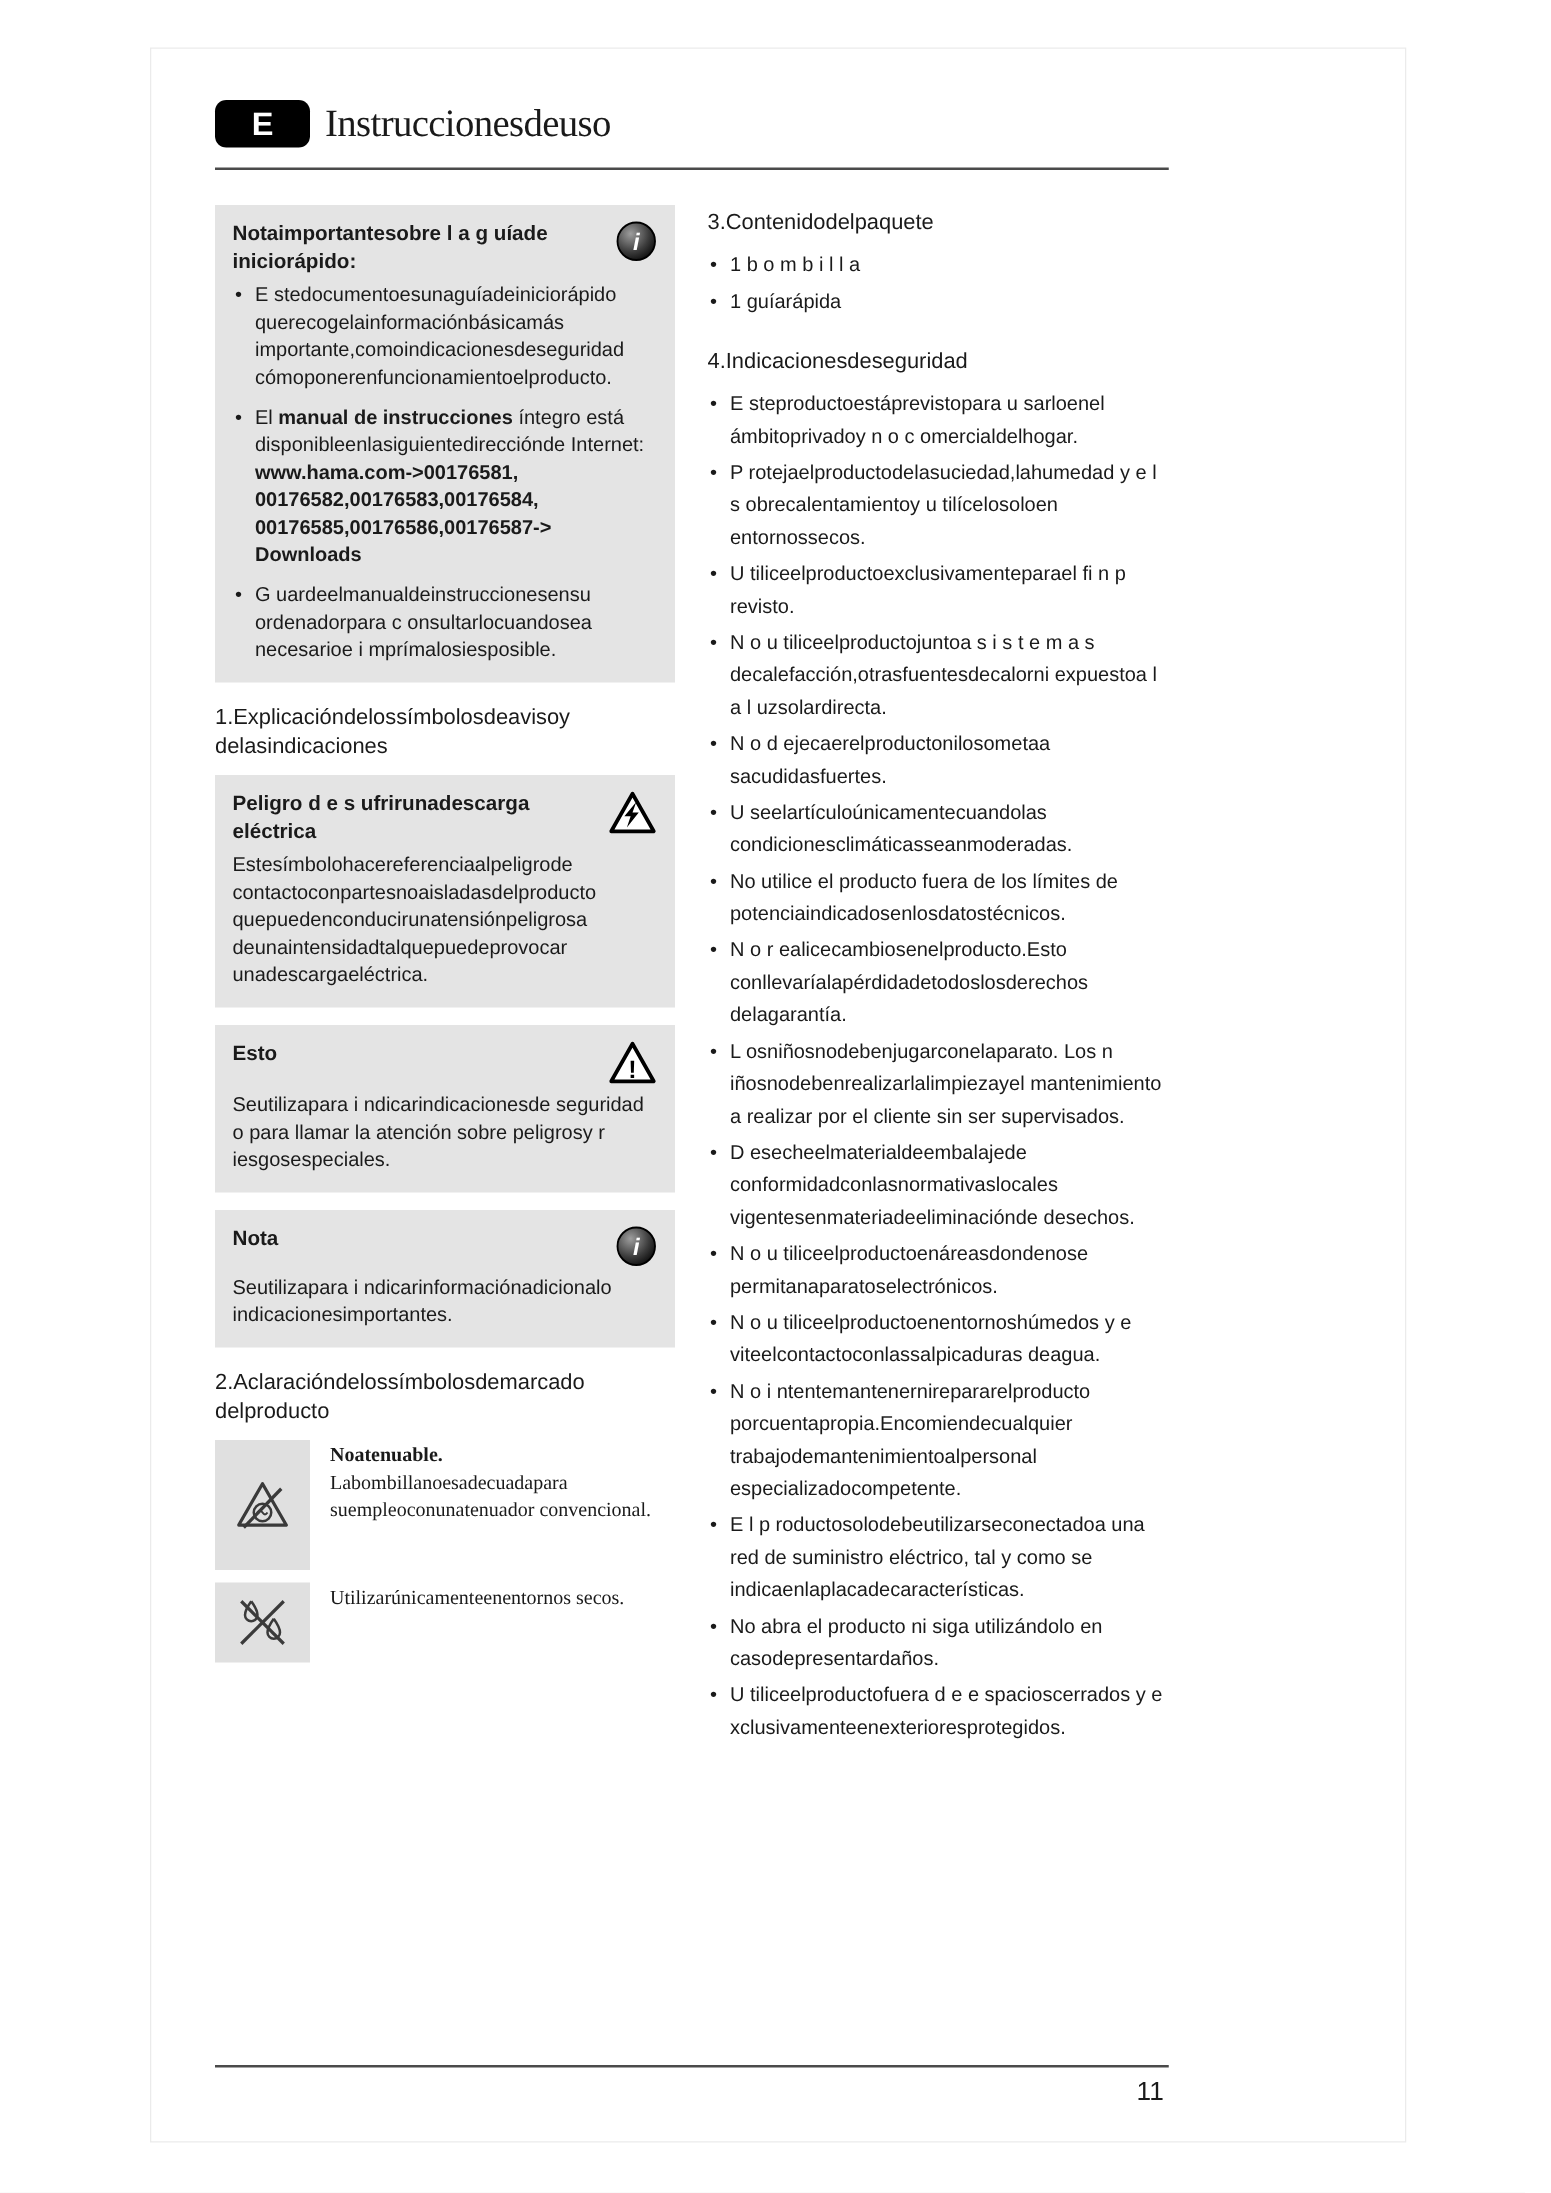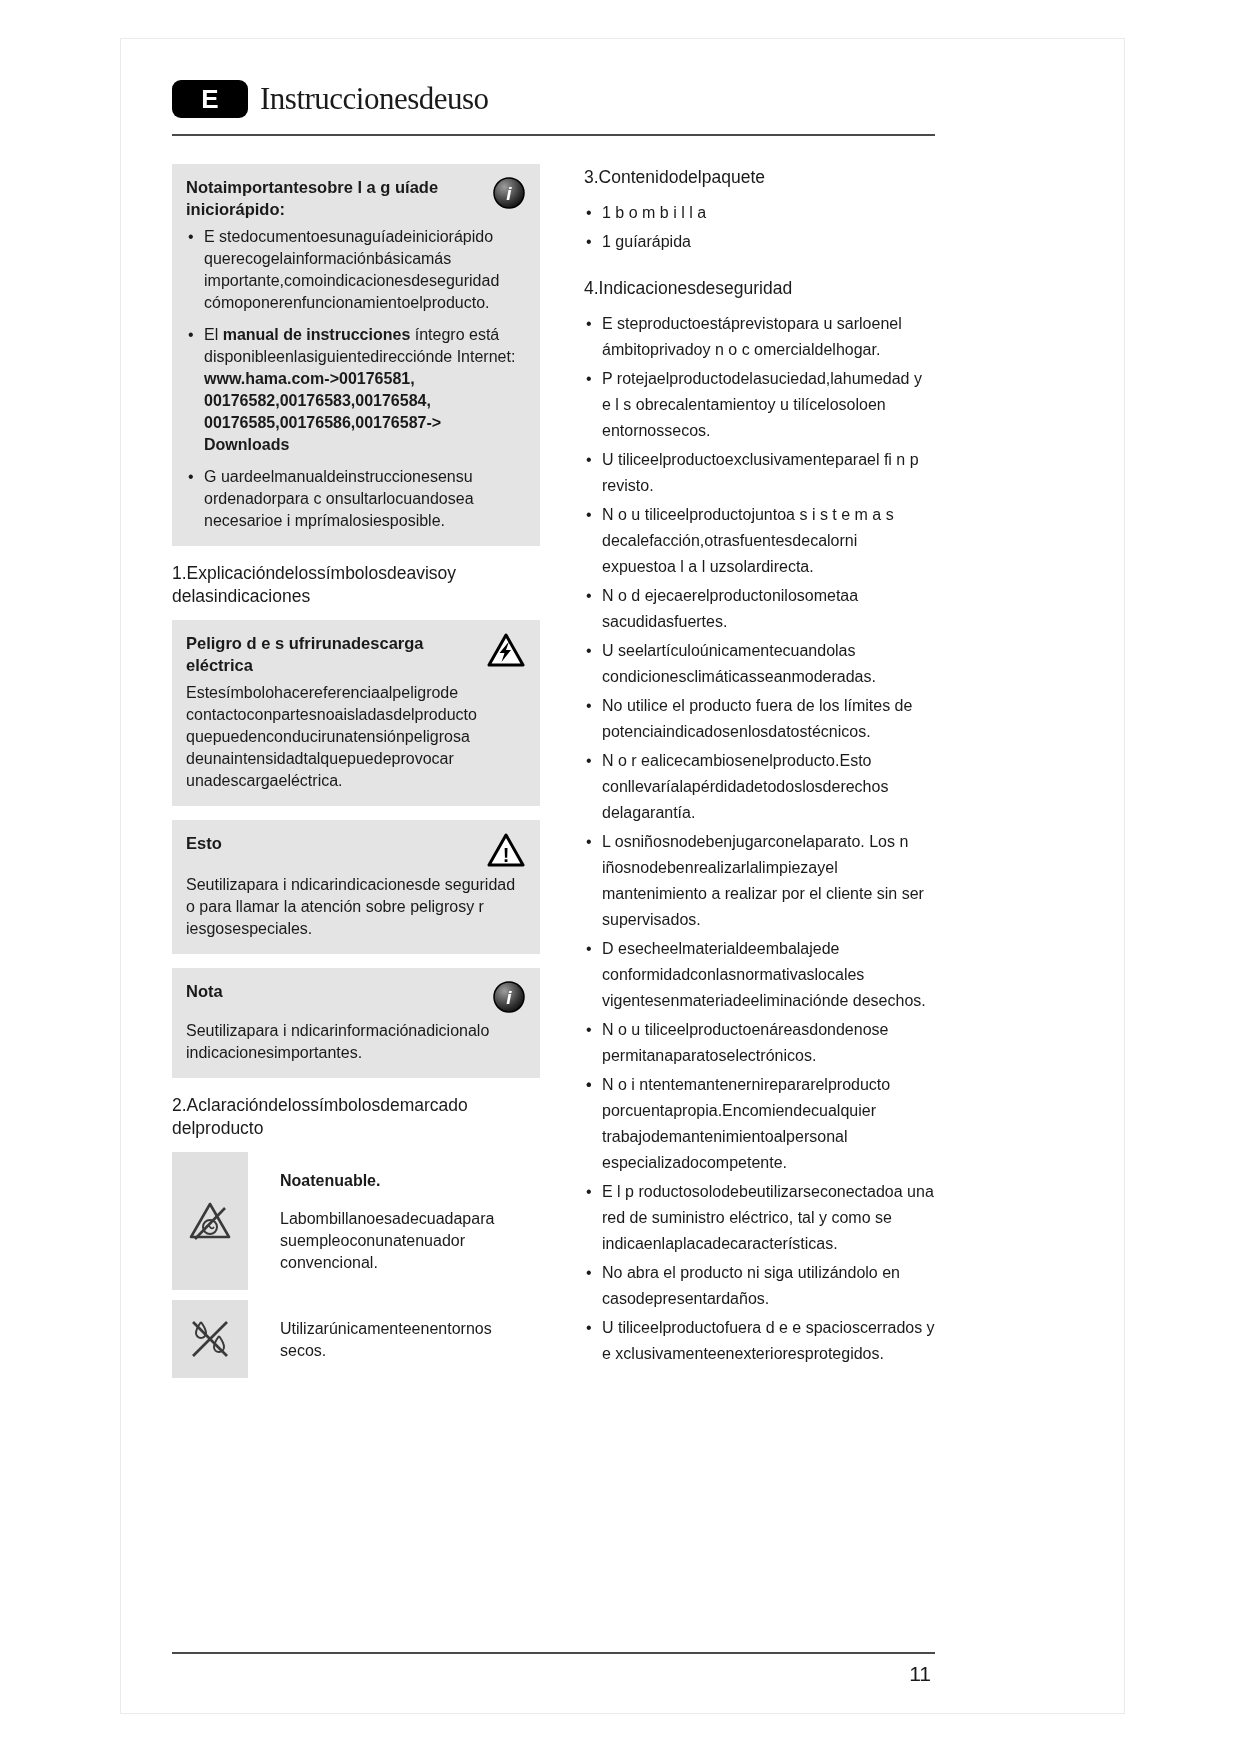--- a/index.html
+++ b/index.html
@@ -45,21 +45,21 @@
     font-weight: normal;
     letter-spacing: -0.5px;
     font-family: Liberation Serif, serif;
   }
   .rule {
     border: none;
     border-top: 2px solid #4a4a4a;
     margin: 16px 0 0 0;
   }
   
-  .columns { display: flex; gap: 44px; margin-top: 28px; justify-content: space-between; }
+  .columns { display: flex; gap: 26px; margin-top: 28px; justify-content: space-between; }
   .col { overflow-wrap: break-word; }
   .col.left  { width: 368px; flex: none; font-size: 16px; line-height: 22px; }
   .col.right { flex: 1; font-size: 16px; line-height: 26px; }
 
   .sec-heading {
     font-size: 17.5px;
     font-weight: normal;
     line-height: 23px;
     margin: 16px 0 12px 0;
   }
@@ -105,21 +105,21 @@
     flex: none;
     width: 76px;
     background: #e0e0e0;
     display: flex;
     align-items: center;
     justify-content: center;
   }
   .marking-row.first .icon-cell { min-height: 104px; }
   .marking-row.second .icon-cell { min-height: 64px; }
   .marking-text { padding: 2px 0 0 16px; }
-  .marking-text p { margin: 16px; }
+  .marking-text p { margin: 0; font-family: Liberation Serif, serif; }
   .marking-title { font-weight: bold; }
 
   
   .footer {
     position: absolute;
     left: 172px;
     top: 1652px;
     width: 763px;
   }
   .footer .rule { margin: 0; }
@@ -340,20 +340,21 @@
               <span>D esecheelmaterialdeembalajede conformidadconlasnormativaslocales vigentesenmateriadeeliminaciónde desechos.</span>
             </li>
 
             <li class="bullet-item">
               <span class="dot">•</span>
               <span>N o u tiliceelproductoenáreasdondenose permitanaparatoselectrónicos.</span>
             </li>
 
             <li class="bullet-item">
               <span class="dot">•</span>
+              <span>N o u tiliceelproductoenentornoshúmedos y e viteelcontactoconlassalpicaduras deagua.</span>
             </li>
 
             <li class="bullet-item">
               <span class="dot">•</span>
               <span>N o i ntentemantenernirepararelproducto porcuentapropia.Encomiendecualquier trabajodemantenimientoalpersonal especializadocompetente.</span>
             </li>
 
             <li class="bullet-item">
               <span class="dot">•</span>
               <span>E l p roductosolodebeutilizarseconectadoa una red de suministro eléctrico, tal y como se indicaenlaplacadecaracterísticas.</span>

